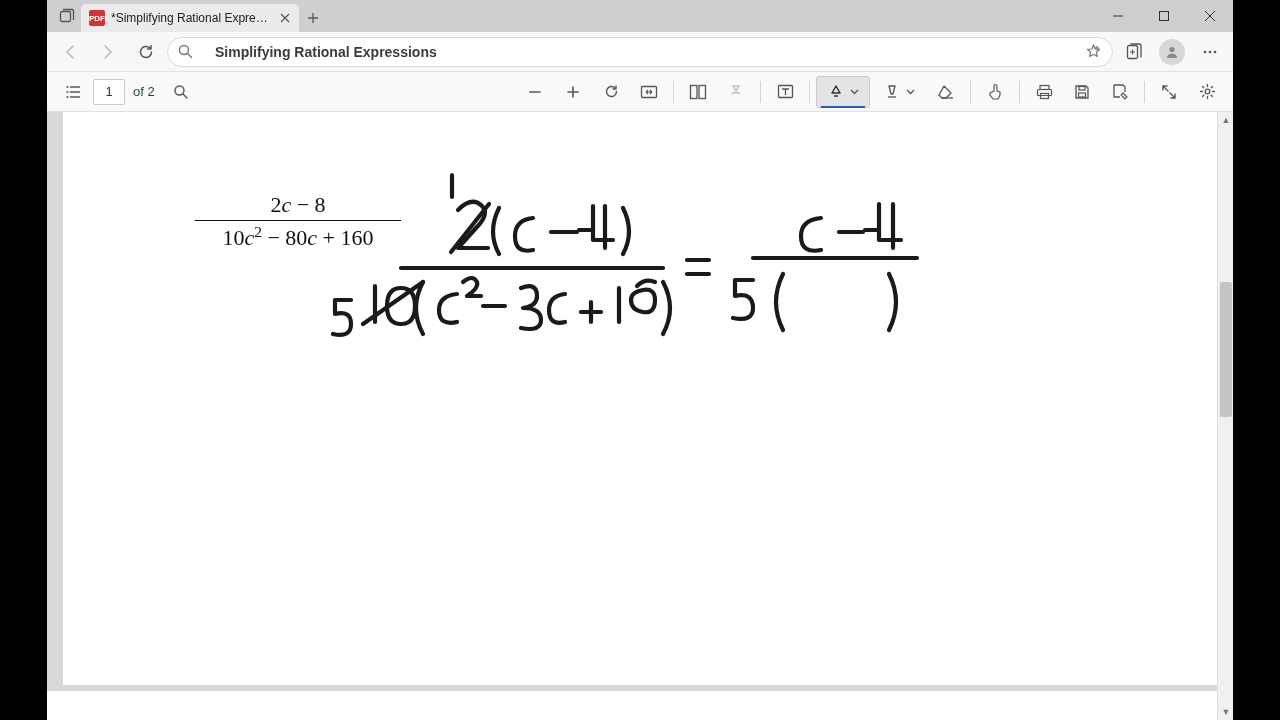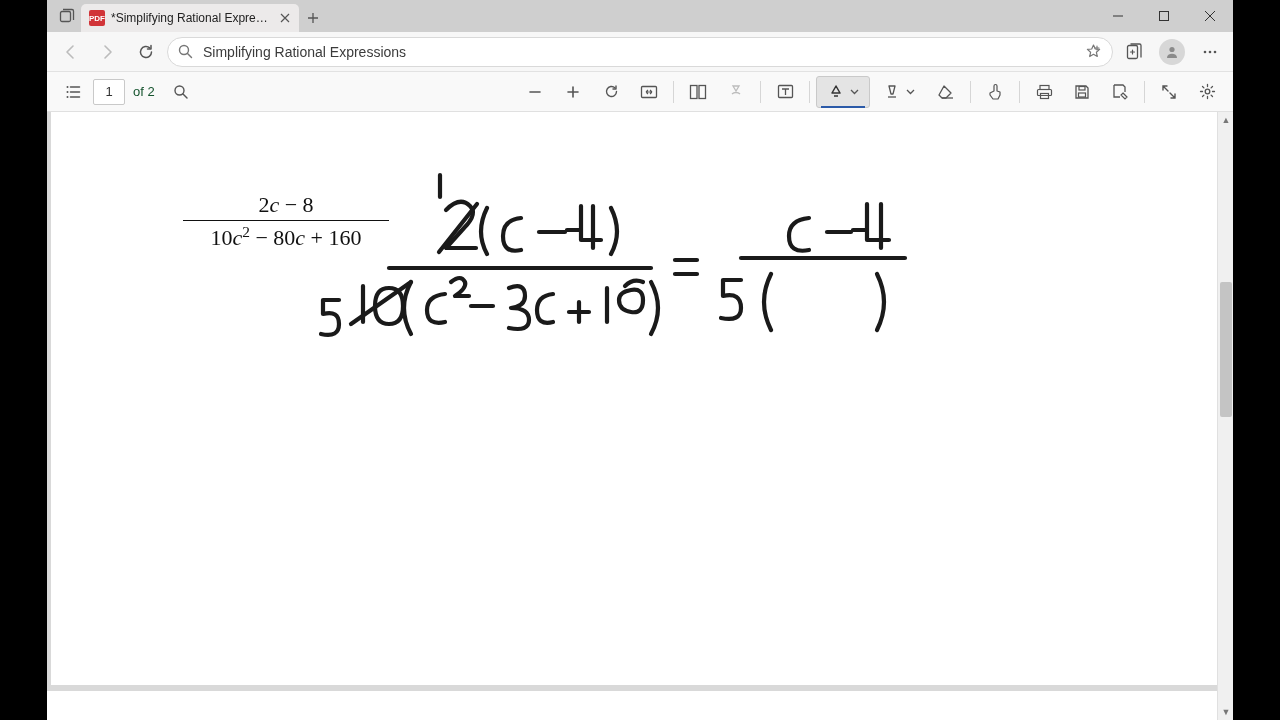--- a/index.html
+++ b/index.html
@@ -82,21 +82,22 @@
   }
   .nav-btn.disabled { color: #bcbcbc; }
   .omnibox {
     flex: 1;
     height: 30px;
     background: #fff;
     border: 1px solid #d9d9d9;
     border-radius: 15px;
     display: flex; align-items: center;
     padding: 0 10px;
-    gap: 10px;
+    gap: 22px;
+    font-weight: bold;
   }
   .omnibox .search-icon { color: #777; }
   .omnibox .addr-text {
     font-size: 14px; color: #3b3b3b;
     flex: 1;
   }
   .omnibox .star-icon { color: #777; }
   .right-icon {
     width: 34px; height: 34px;
     display: flex; align-items: center; justify-content: center;
@@ -157,21 +158,21 @@
 
   
   .page-area {
     flex: 1;
     background: #d9d9d9;
     position: relative;
     overflow: hidden;
   }
   .page {
     position: absolute;
-    left: 4px; top: 0;
+    left: 16px; top: 0;
     width: 1170px; height: 608px;
     background: #fff;
   }
   .page-next {
     position: absolute;
     left: 0; top: 573px;
     width: 1170px; height: 180px;
     background: #fff;
     border-top: 6px solid #d9d9d9;
   }

